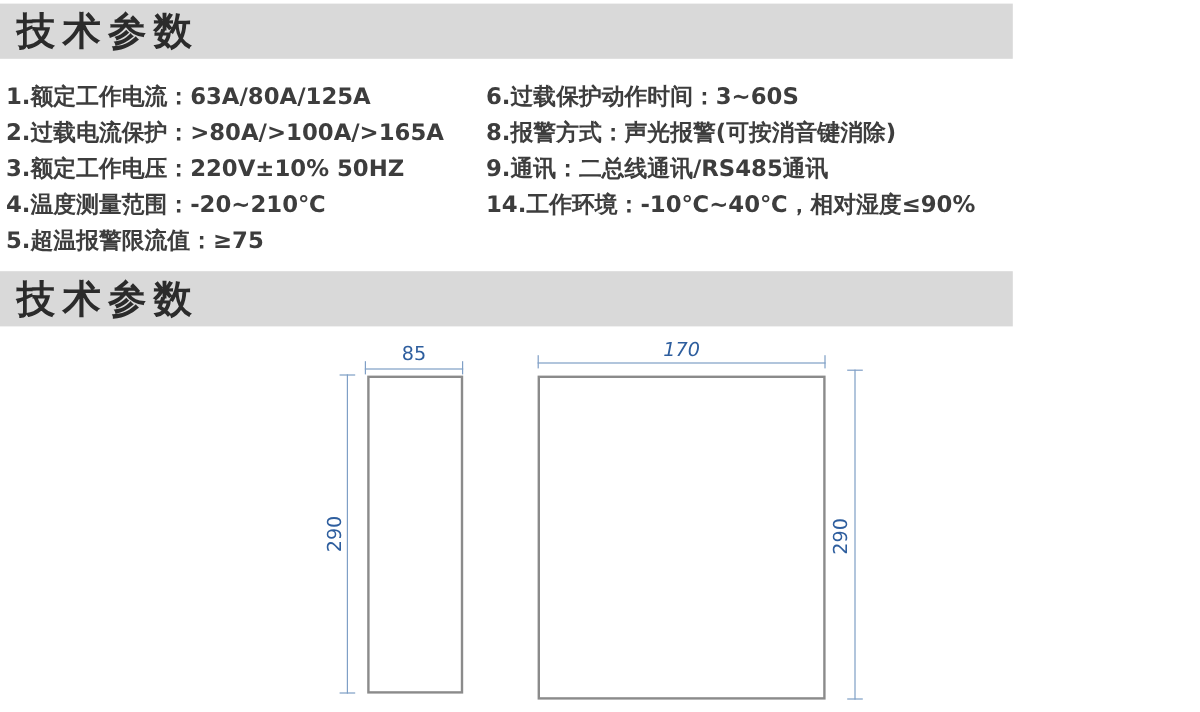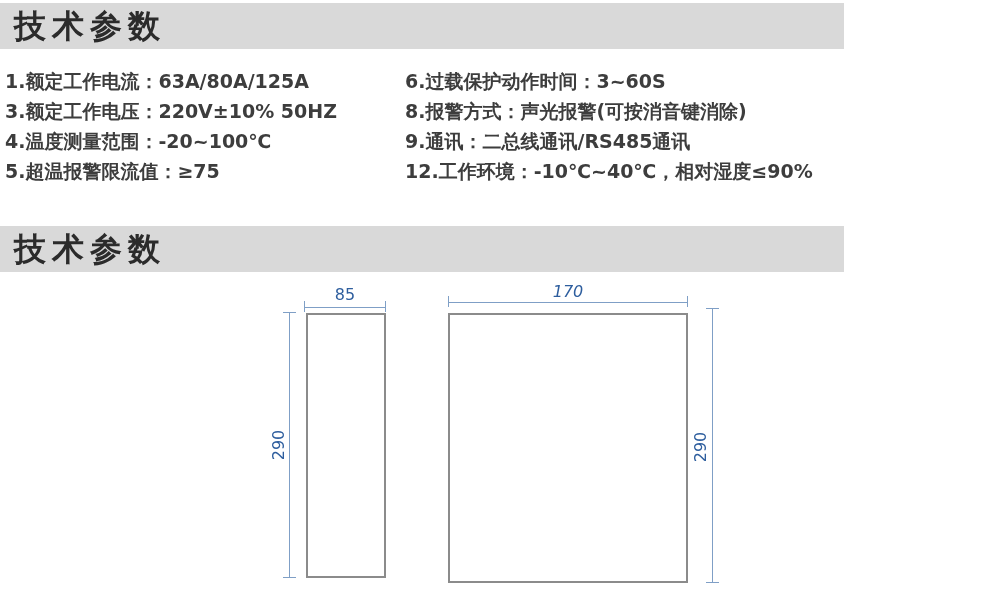--- a/index.html
+++ b/index.html
@@ -94,30 +94,31 @@
 <body>
 
 <div id="page">
 
   <header class="bar" id="bar1">
     <h1 class="bar-title">技术参数</h1>
   </header>
 
   <ul class="params col-left">
     <li>1.额定工作电流：63A/80A/125A</li>
+    <li>2.过载电流保护：&gt;80A/&gt;100A/&gt;165A</li>
     <li>3.额定工作电压：220V±10% 50HZ</li>
-    <li>4.温度测量范围：-20~100℃</li>
+    <li>4.温度测量范围：-20~210℃</li>
     <li>5.超温报警限流值：≥75</li>
   </ul>
 
   <ul class="params col-right">
     <li>6.过载保护动作时间：3~60S</li>
     <li>8.报警方式：声光报警(可按消音键消除)</li>
     <li>9.通讯：二总线通讯/RS485通讯</li>
-    <li>12.工作环境：-10℃~40℃，相对湿度≤90%</li>
+    <li>14.工作环境：-10℃~40℃，相对湿度≤90%</li>
   </ul>
 
   <header class="bar" id="bar2">
     <h1 class="bar-title">技术参数</h1>
   </header>
 
   <div class="outline-rect" id="rect-side"></div>
   <div class="dim-h" id="dim-side-w"></div>
   <div class="tick-v" id="tick-side-w1"></div>
   <div class="tick-v" id="tick-side-w2"></div>

